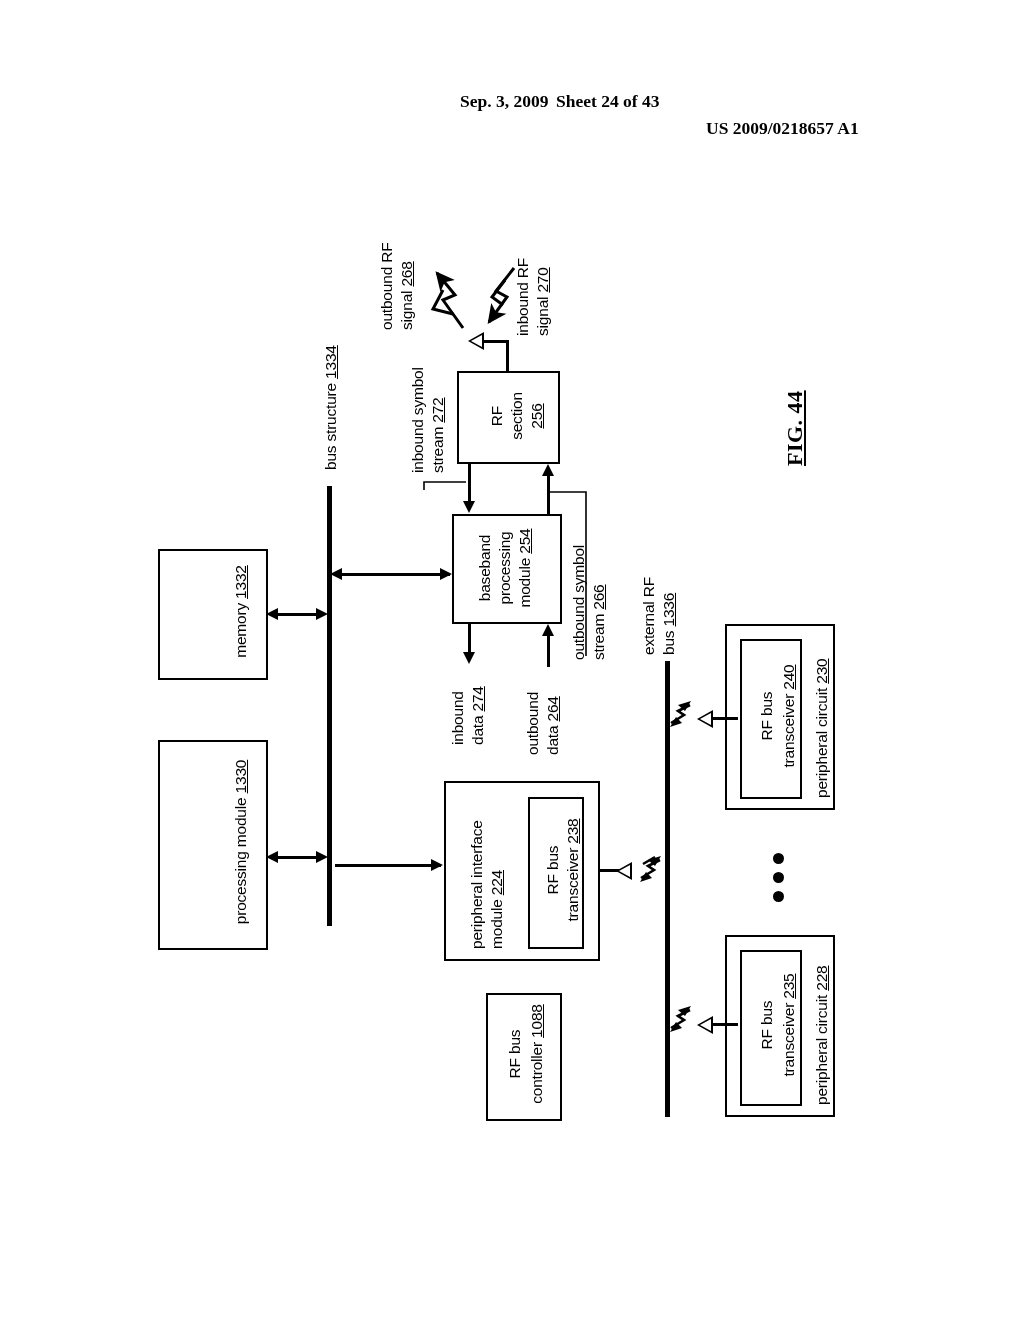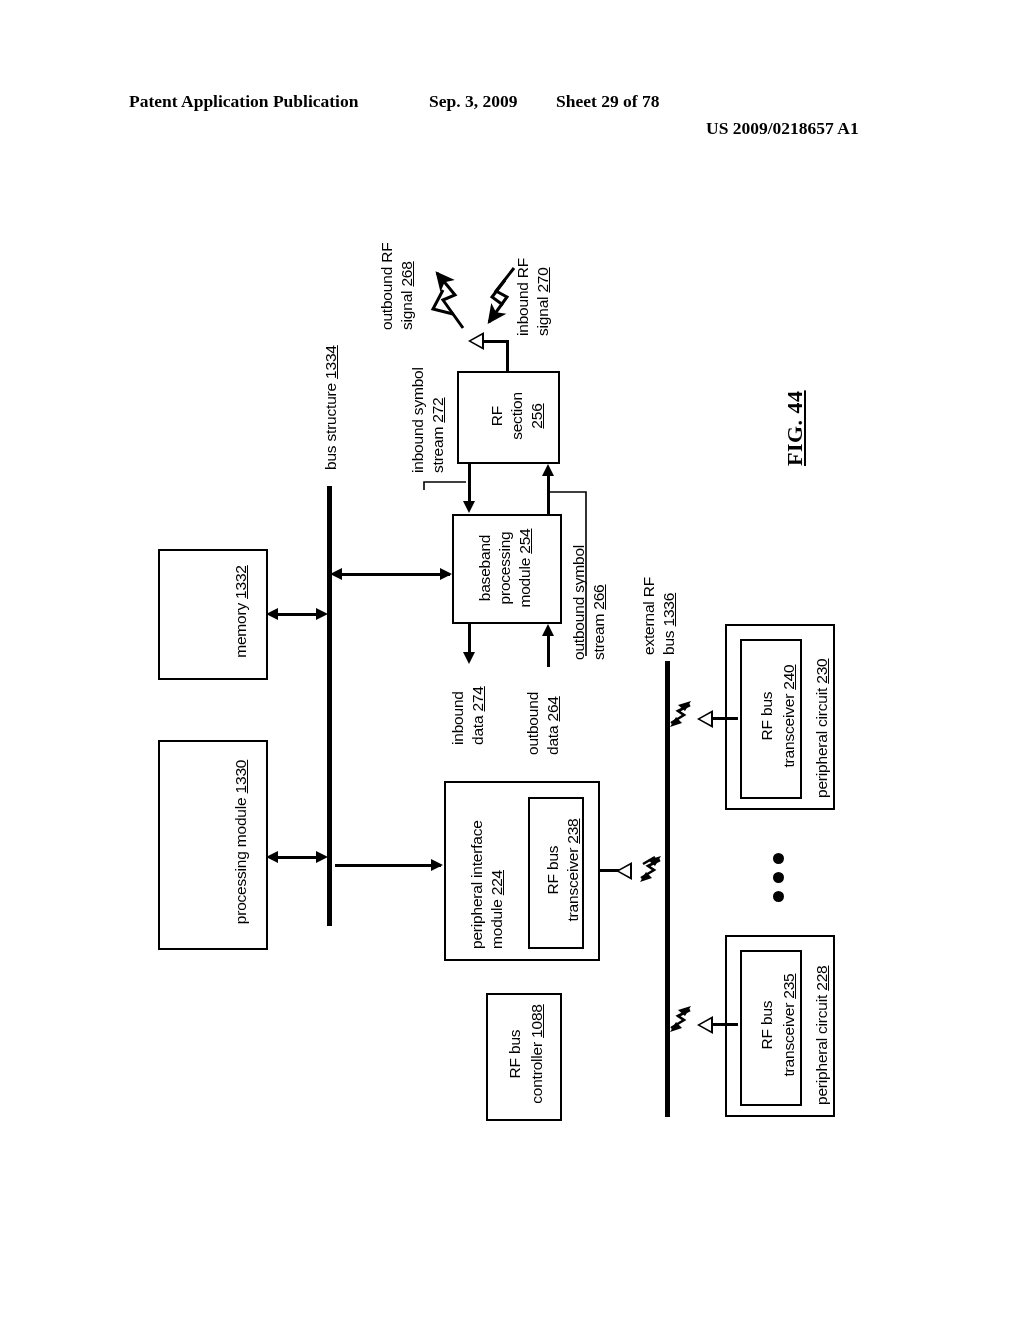--- a/index.html
+++ b/index.html
@@ -31,21 +31,21 @@
     font-weight: bold;
     font-size: 17.5px;
     white-space: nowrap;
   }
   #header .hcell {
     position: absolute;
     top: 0;
     line-height: 26px;
   }
   #h-pub   { left: 129px; }
-  #h-date  { left: 429px; }
+  #h-date  { left: 460px; }
   #h-sheet { left: 556px; }
   #h-num   { left: 706px; margin-top: 27px; }
 
   
   .rot {
     position: absolute;
     transform-origin: 0 0;
     transform: rotate(-90deg);
     white-space: nowrap;
     font-family: "Liberation Sans", sans-serif;
@@ -156,23 +156,22 @@
     text-decoration: underline;
     letter-spacing: 0.5px;
   }
 </style>
 </head>
 <body>
 
 <div id="page">
 
   <div id="header">
-    <span class="hcell" id="h-pub">Patent Application Publication</span>
     <span class="hcell" id="h-date">Sep. 3, 2009</span>
-    <span class="hcell" id="h-sheet">Sheet 29 of 78</span>
+    <span class="hcell" id="h-sheet">Sheet 24 of 43</span>
     <span class="hcell" id="h-num">US 2009/0218657 A1</span>
   </div>
 
   <div class="figlabel" style="left:782px; top:466px;">FIG. 44</div>
 
   <div class="busline" style="left:327px; top:486px; height:440px;"></div>
   <div class="rot" style="left:322px; top:470px;">
     <span>bus structure</span>
     <span class="u">1334</span>
   </div>

